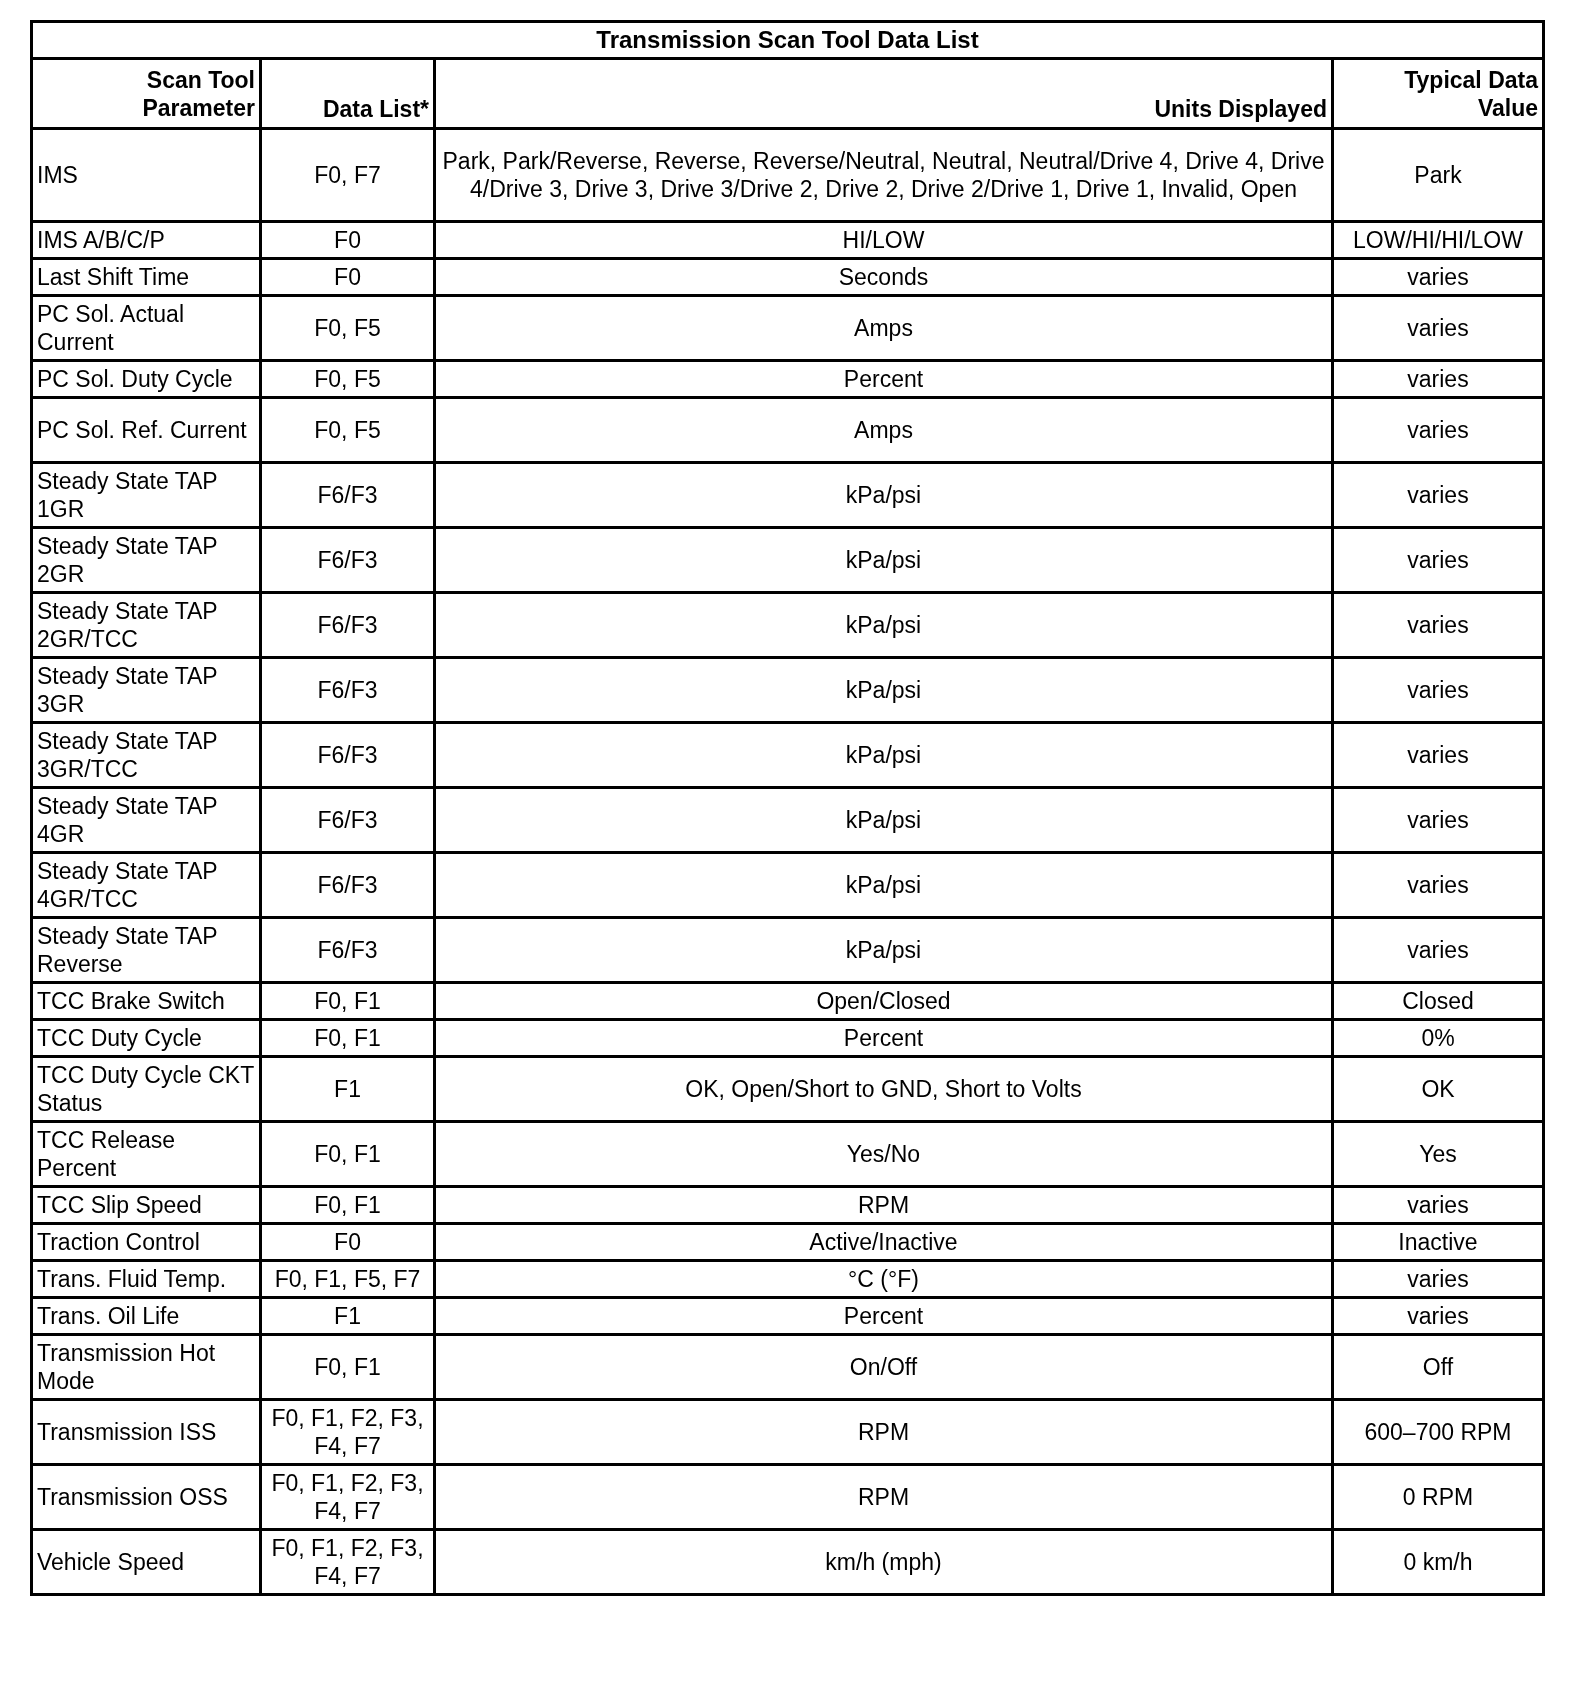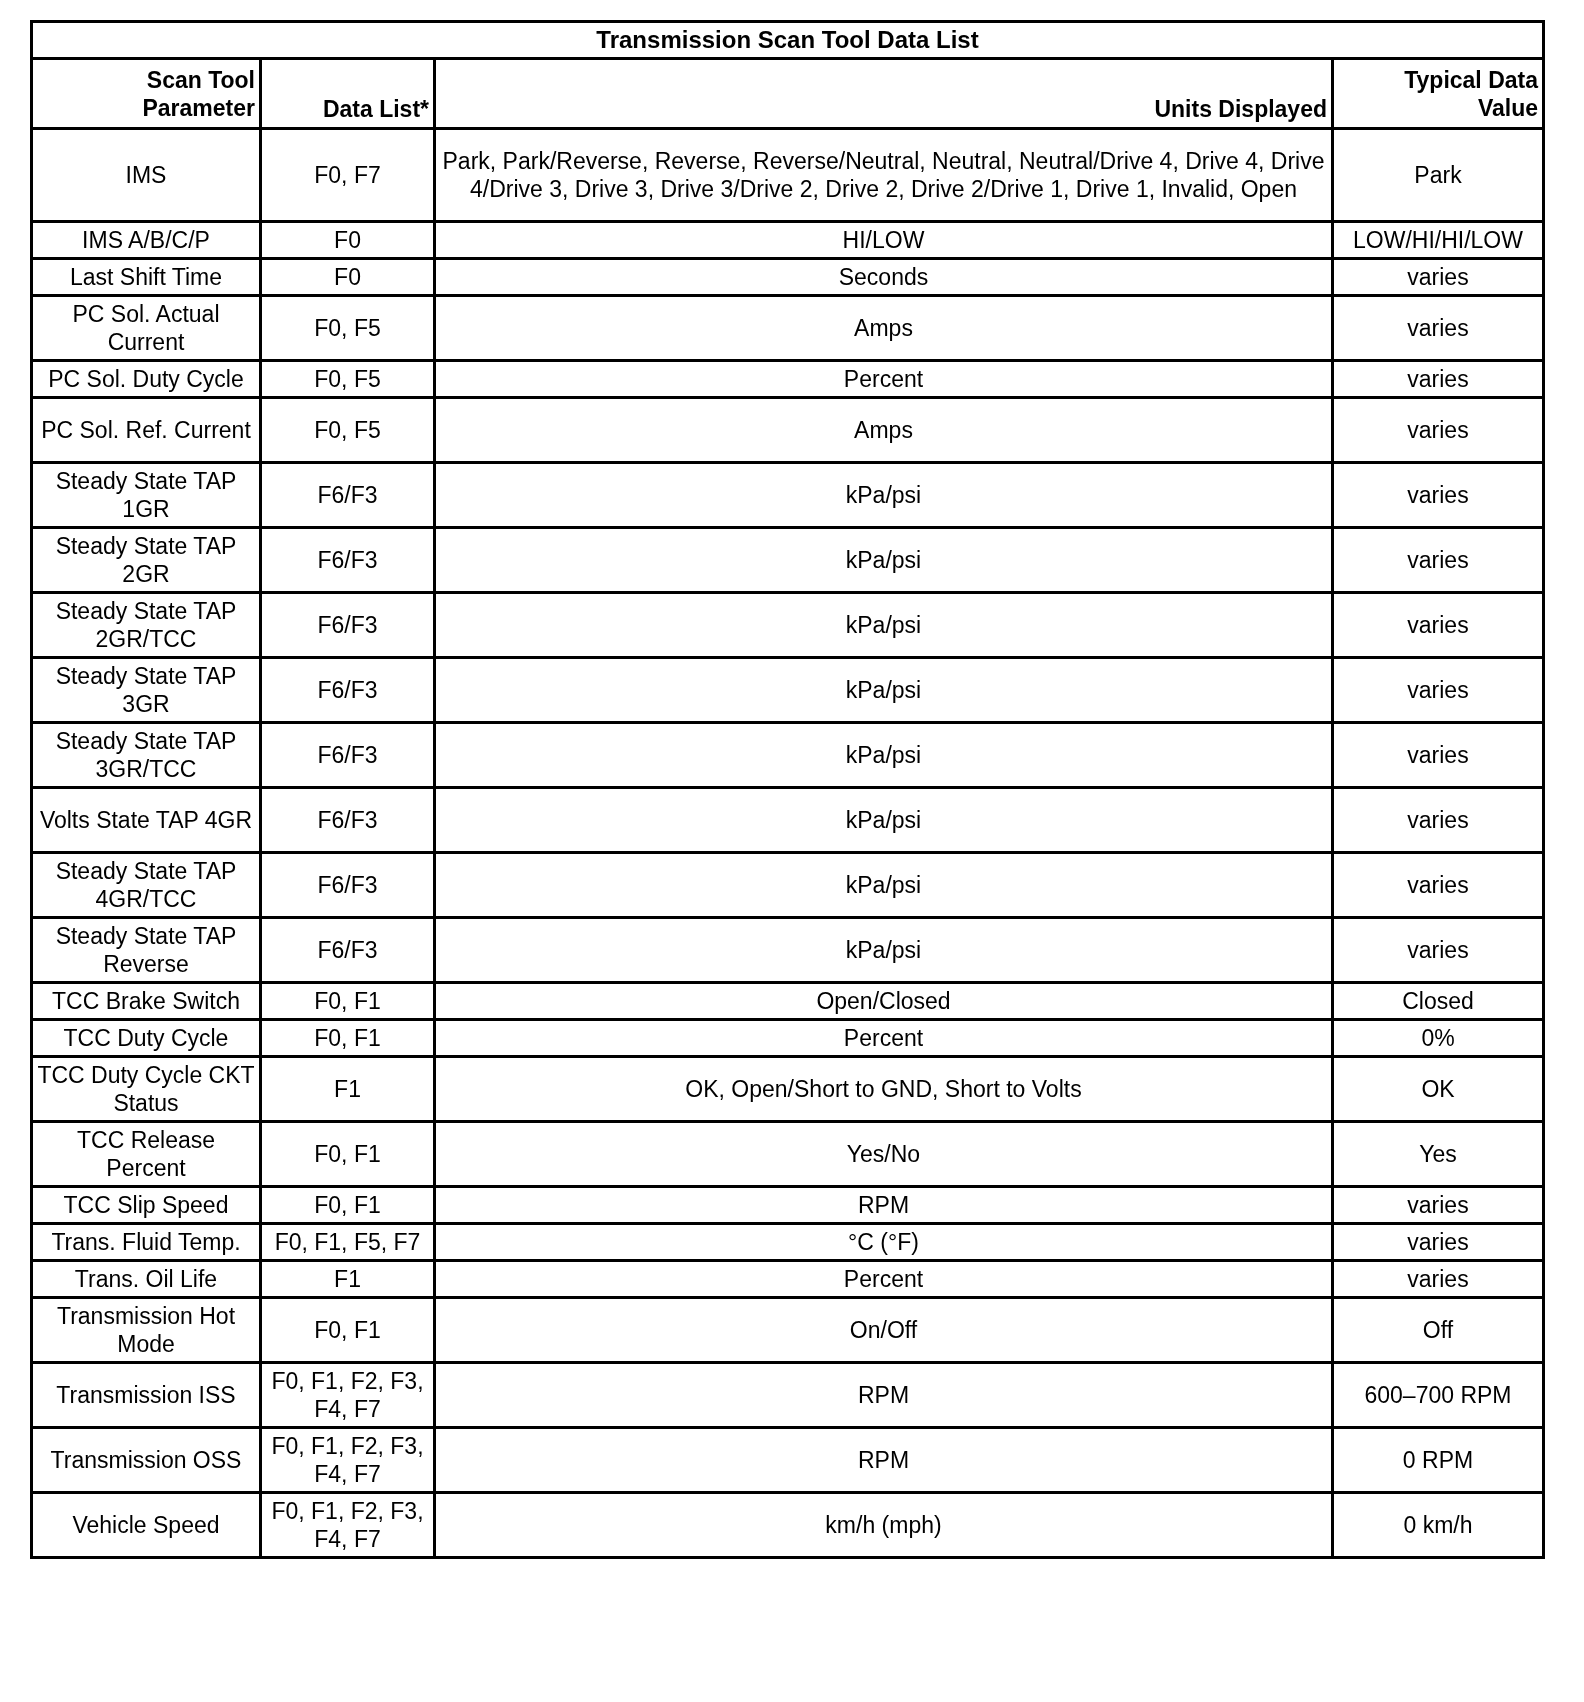--- a/index.html
+++ b/index.html
@@ -15,21 +15,21 @@
   col.c1 { width: 229px; }
   col.c2 { width: 174px; }
   col.c3 { width: 898px; }
   col.c4 { width: 211px; }
   tr.title-row th { height: 34px; font-weight: bold; text-align: center; font-size: 24px; }
   tr.head-row th { height: 63px; font-weight: bold; text-align: right; vertical-align: bottom; padding-bottom: 4px; }
   tr.head-row th.h-param, tr.head-row th.h-value { vertical-align: middle; padding-bottom: 0; }
   tr.single td { height: 34px; }
   tr.double td { height: 62px; }
   tr.triple td { height: 90px; }
-  td.param { text-align: center; margin-top: 20px; }
+  td.param { text-align: left; margin-top: 20px; }
   td.list, td.units, td.value { text-align: center; }
 </style>
 </head>
 <body>
 
 <table class="data">
   <colgroup>
       <col class="c1">
       <col class="c2">
       <col class="c3">
@@ -107,21 +107,21 @@
         <td class="units">kPa/psi</td>
         <td class="value">varies</td>
       </tr>
       <tr class="double">
         <td class="param">Steady State TAP 3GR/TCC</td>
         <td class="list">F6/F3</td>
         <td class="units">kPa/psi</td>
         <td class="value">varies</td>
       </tr>
       <tr class="double">
-        <td class="param">Volts State TAP 4GR</td>
+        <td class="param">Steady State TAP 4GR</td>
         <td class="list">F6/F3</td>
         <td class="units">kPa/psi</td>
         <td class="value">varies</td>
       </tr>
       <tr class="double">
         <td class="param">Steady State TAP 4GR/TCC</td>
         <td class="list">F6/F3</td>
         <td class="units">kPa/psi</td>
         <td class="value">varies</td>
       </tr>
@@ -155,20 +155,26 @@
         <td class="units">Yes/No</td>
         <td class="value">Yes</td>
       </tr>
       <tr class="single">
         <td class="param">TCC Slip Speed</td>
         <td class="list">F0, F1</td>
         <td class="units">RPM</td>
         <td class="value">varies</td>
       </tr>
       <tr class="single">
+        <td class="param">Traction Control</td>
+        <td class="list">F0</td>
+        <td class="units">Active/Inactive</td>
+        <td class="value">Inactive</td>
+      </tr>
+      <tr class="single">
         <td class="param">Trans. Fluid Temp.</td>
         <td class="list">F0, F1, F5, F7</td>
         <td class="units">°C (°F)</td>
         <td class="value">varies</td>
       </tr>
       <tr class="single">
         <td class="param">Trans. Oil Life</td>
         <td class="list">F1</td>
         <td class="units">Percent</td>
         <td class="value">varies</td>

